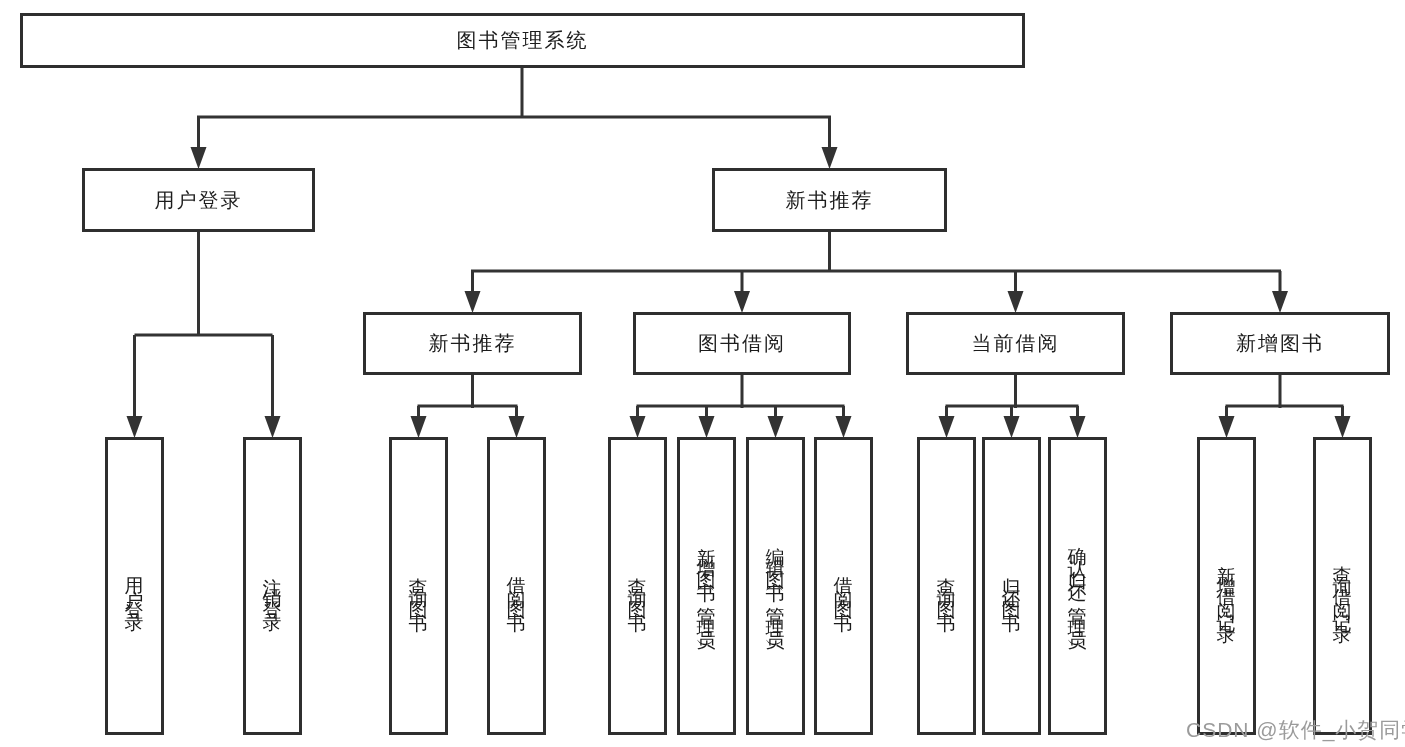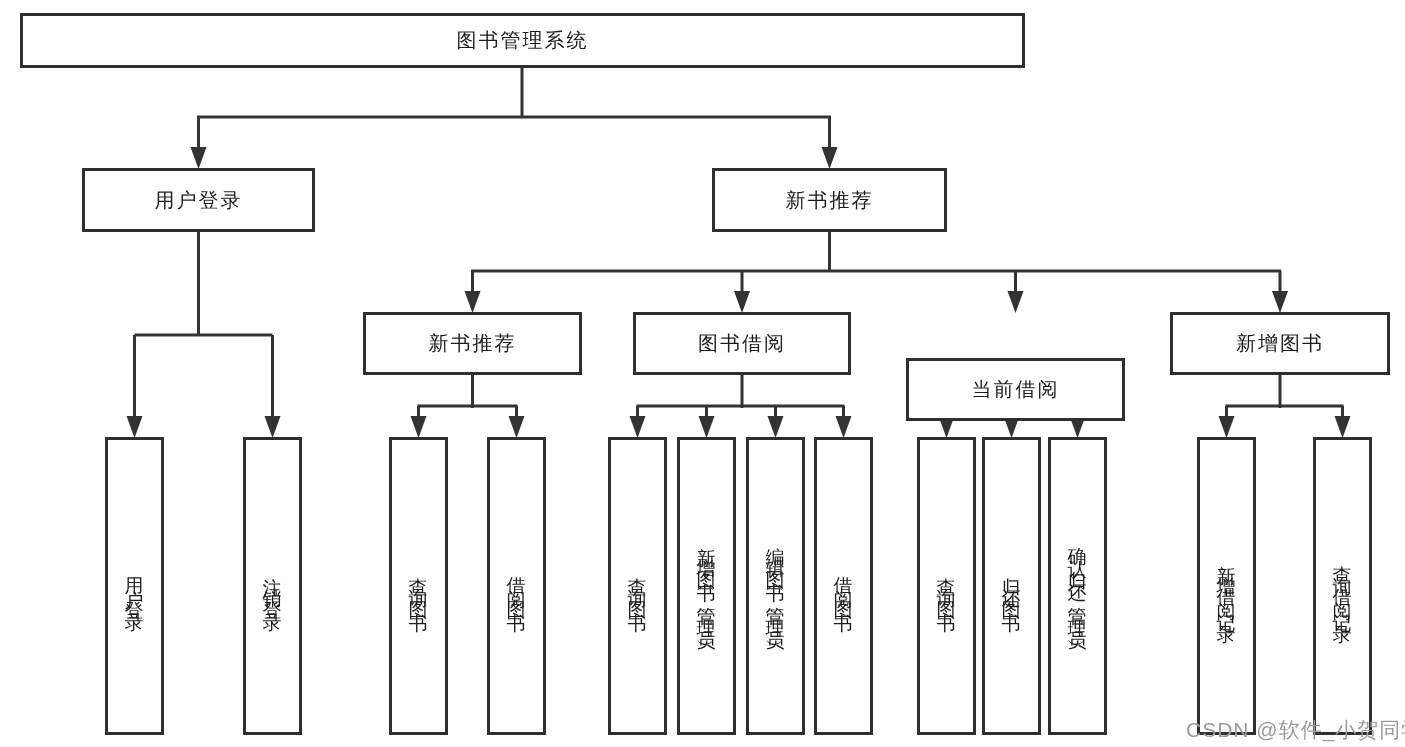--- a/index.html
+++ b/index.html
@@ -126,21 +126,21 @@
   <div class="box h" style="left:712px; top:168px; width:235px; height:64px;">
     <span class="label">新书推荐</span>
   </div>
 
   <div class="box h" style="left:633px; top:312px; width:218px; height:63px;">
     <span class="label">图书借阅</span>
   </div>
   <div class="box h" style="left:363px; top:312px; width:219px; height:63px;">
     <span class="label">新书推荐</span>
   </div>
-  <div class="box h" style="left:906px; top:312px; width:219px; height:63px;margin-top:46px;">
+  <div class="box h" style="left:906px; top:312px; width:219px; height:63px;">
     <span class="label">当前借阅</span>
   </div>
   <div class="box h" style="left:1170px; top:312px; width:220px; height:63px;">
     <span class="label">新增图书</span>
   </div>
 
   <div class="box leaf" style="left:105px; top:437px; width:59px; height:298px;">
     <span class="label">用户登录</span>
   </div>
   <div class="box leaf" style="left:243px; top:437px; width:59px; height:298px;">

